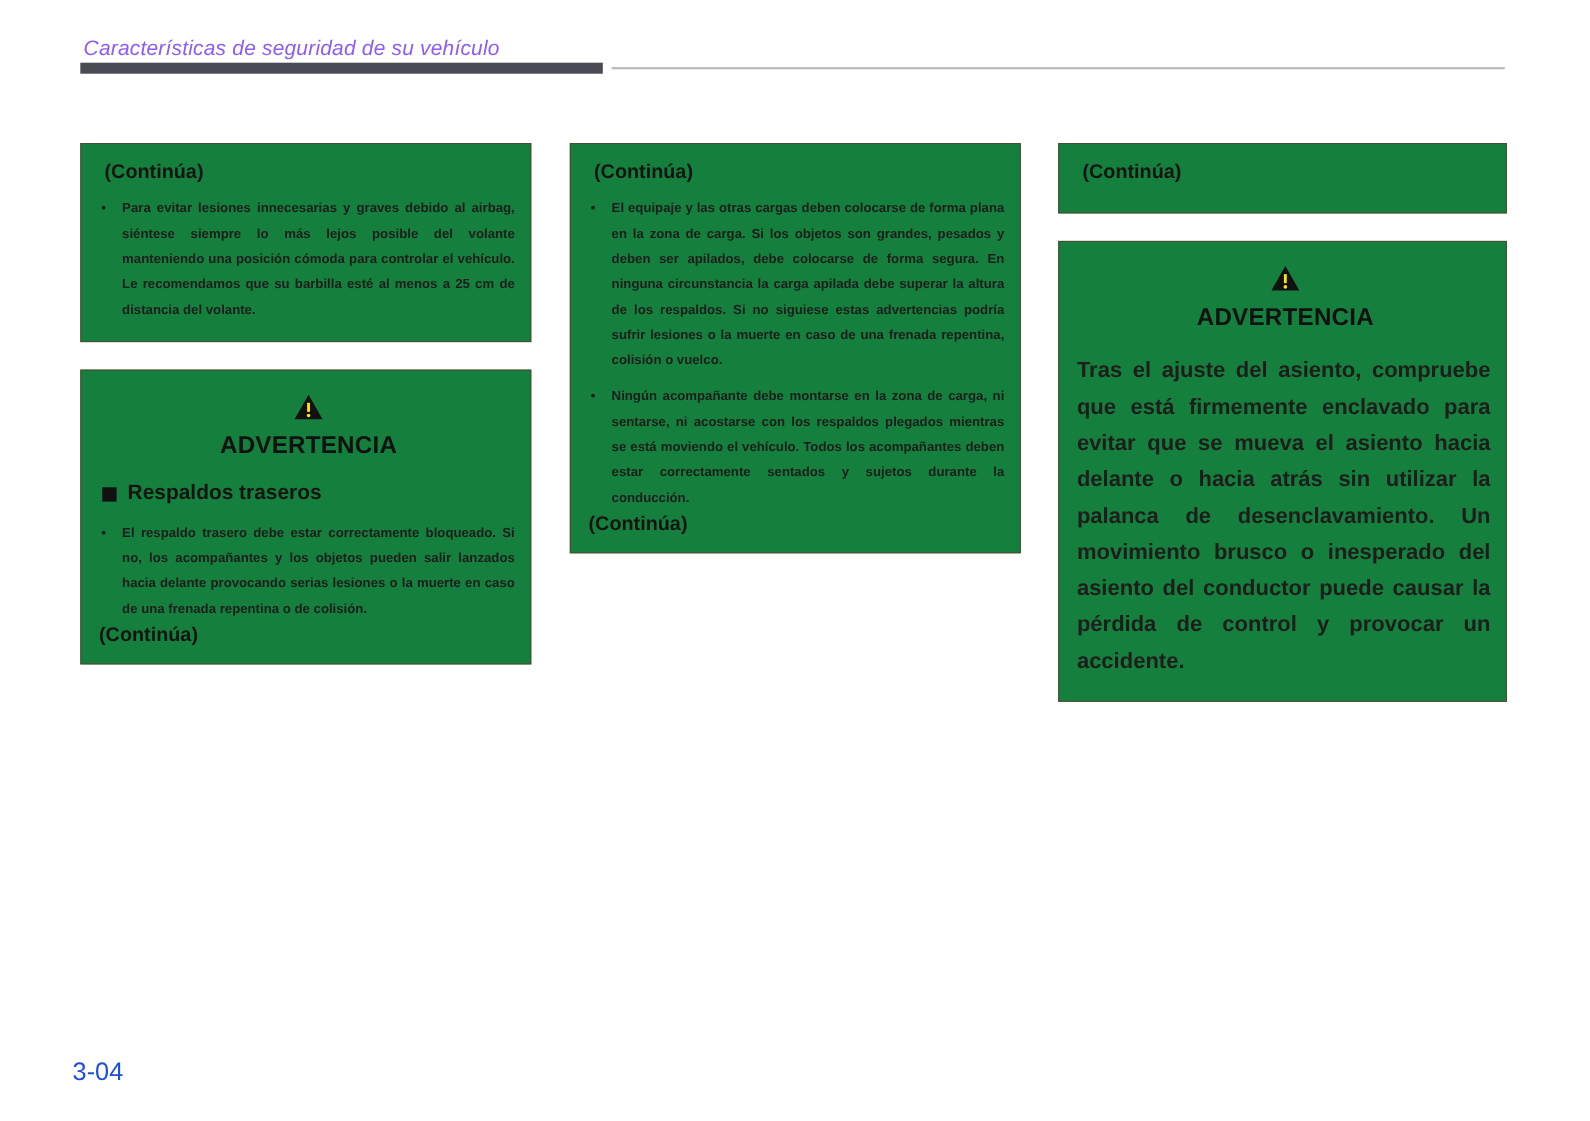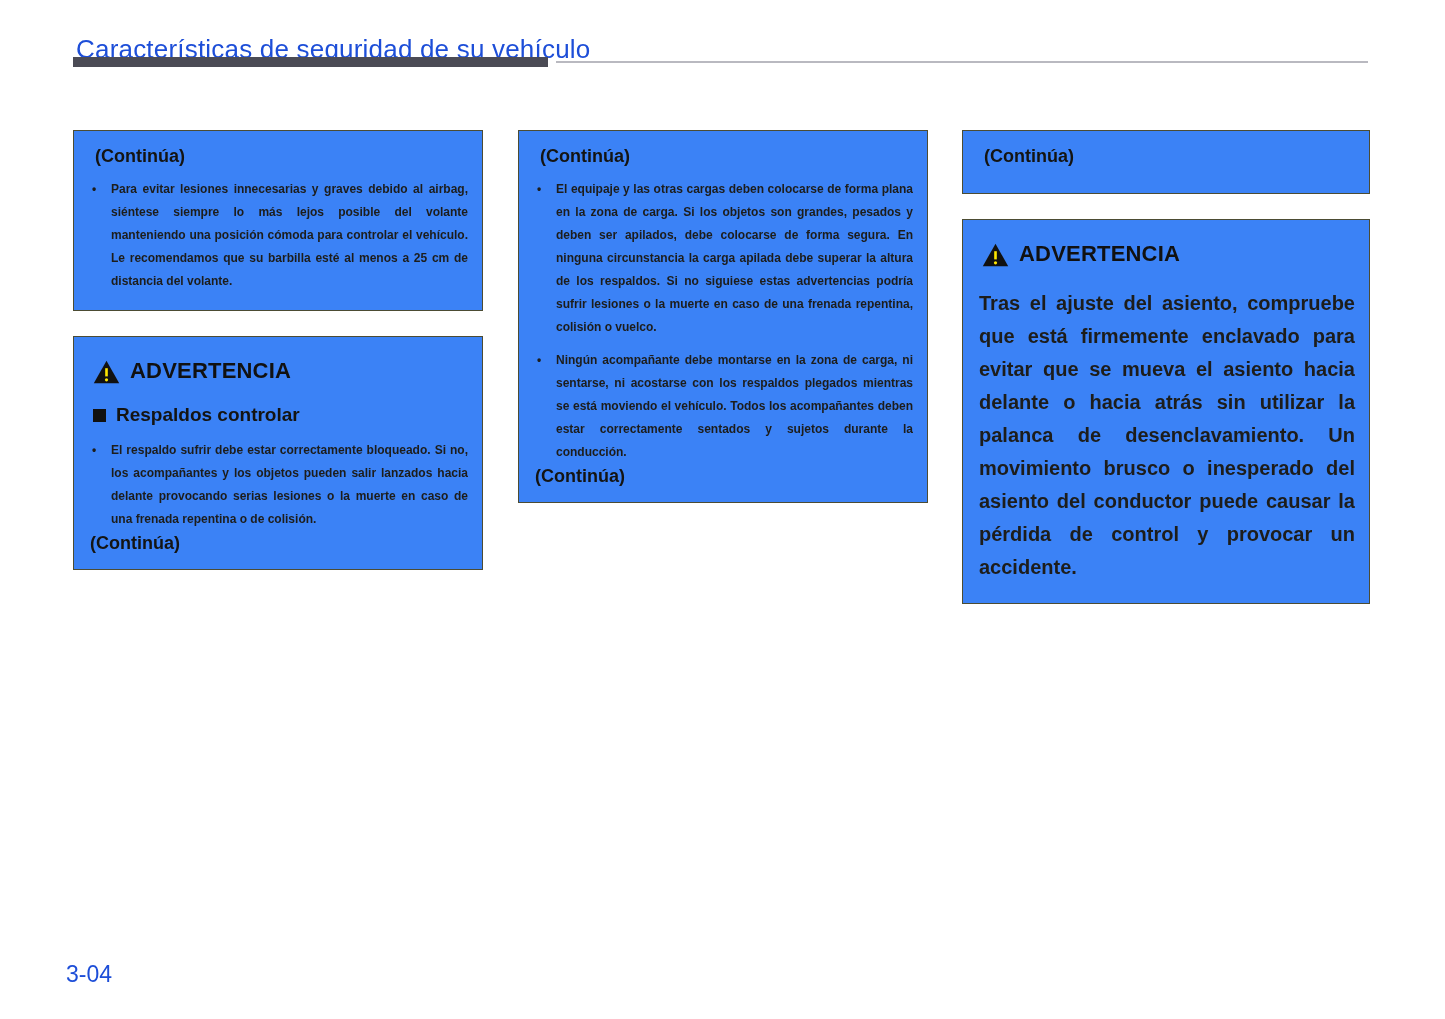--- a/index.html
+++ b/index.html
@@ -10,23 +10,24 @@
     background: #ffffff;
     font-family: "Liberation Sans", sans-serif;
     overflow: hidden;
   }
 
   
   .header-title {
     position: absolute;
     left: 76px;
     top: 34px;
-    font-size: 26px;
+    font-size: 19px;
     letter-spacing: 0.2px;
-    color: #1d4ed8;
+    color: #8b5cf6;
+    font-style: italic;
   }
   .bar-thick {
     position: absolute;
     left: 73px;
     top: 57px;
     width: 475px;
     height: 10px;
     background: #4b4b55;
   }
   .bar-thin {
@@ -39,21 +40,21 @@
   }
 
   
   .col { position: absolute; top: 130px; }
   .col-1 { left: 73px;  width: 410px; }
   .col-2 { left: 518px; width: 410px; }
   .col-3 { left: 962px; width: 408px; }
 
   
   .box {
-    background: #3b82f6;
+    background: #15803d;
     border: 1px solid #4c4c33;
     box-sizing: border-box;
     padding: 13px 14px 15px 15px;
     margin-bottom: 25px;
     color: #1d1d1b;
     font-weight: bold;
   }
   .box-heading {
     font-size: 18px;
     margin: 2px 0 11px 6px;
@@ -61,26 +62,27 @@
   }
   .box-footer {
     font-size: 18px;
     margin: 2px 0 0 1px;
     color: #141412;
   }
 
   
   .adv-heading {
     display: flex;
-    align-items: flex-end;
+    align-items: center;
     gap: 10px;
     font-size: 22px;
     letter-spacing: 0.2px;
     margin: 8px 0 20px 4px;
     color: #111;
+    flex-direction: column;
   }
   .adv-heading svg { flex: 0 0 auto; display: block; }
 
   
   .sub-heading {
     display: flex;
     align-items: center;
     gap: 10px;
     font-size: 19px;
     margin: 0 0 13px 4px;
@@ -153,24 +155,24 @@
       <div class="adv-heading">
         <svg width="27" height="24" viewBox="0 0 27 24" aria-hidden="true">
           <path d="M13.5 0.8 L26.2 23.2 H0.8 Z" fill="#111"></path>
           <rect x="12.2" y="8.2" width="2.6" height="8.2" fill="#ffe600"></rect>
           <circle cx="13.5" cy="19.8" r="1.6" fill="#ffe600"></circle>
         </svg>
         <span>ADVERTENCIA</span>
       </div>
       <div class="sub-heading">
         <span class="sq"></span>
-        <span>Respaldos controlar</span>
+        <span>Respaldos traseros</span>
       </div>
       <ul class="bullets">
-        <li><span>El respaldo sufrir debe estar correctamente bloqueado. Si no, los acompañantes y los objetos pueden salir lanzados hacia delante provocando serias lesiones o la muerte en caso de una frenada repentina o de colisión.</span></li>
+        <li><span>El respaldo trasero debe estar correctamente bloqueado. Si no, los acompañantes y los objetos pueden salir lanzados hacia delante provocando serias lesiones o la muerte en caso de una frenada repentina o de colisión.</span></li>
       </ul>
       <div class="box-footer">(Continúa)</div>
     </div>
 
   </div>
 
   <div class="col col-2">
 
     <div class="box">
       <div class="box-heading">(Continúa)</div>

